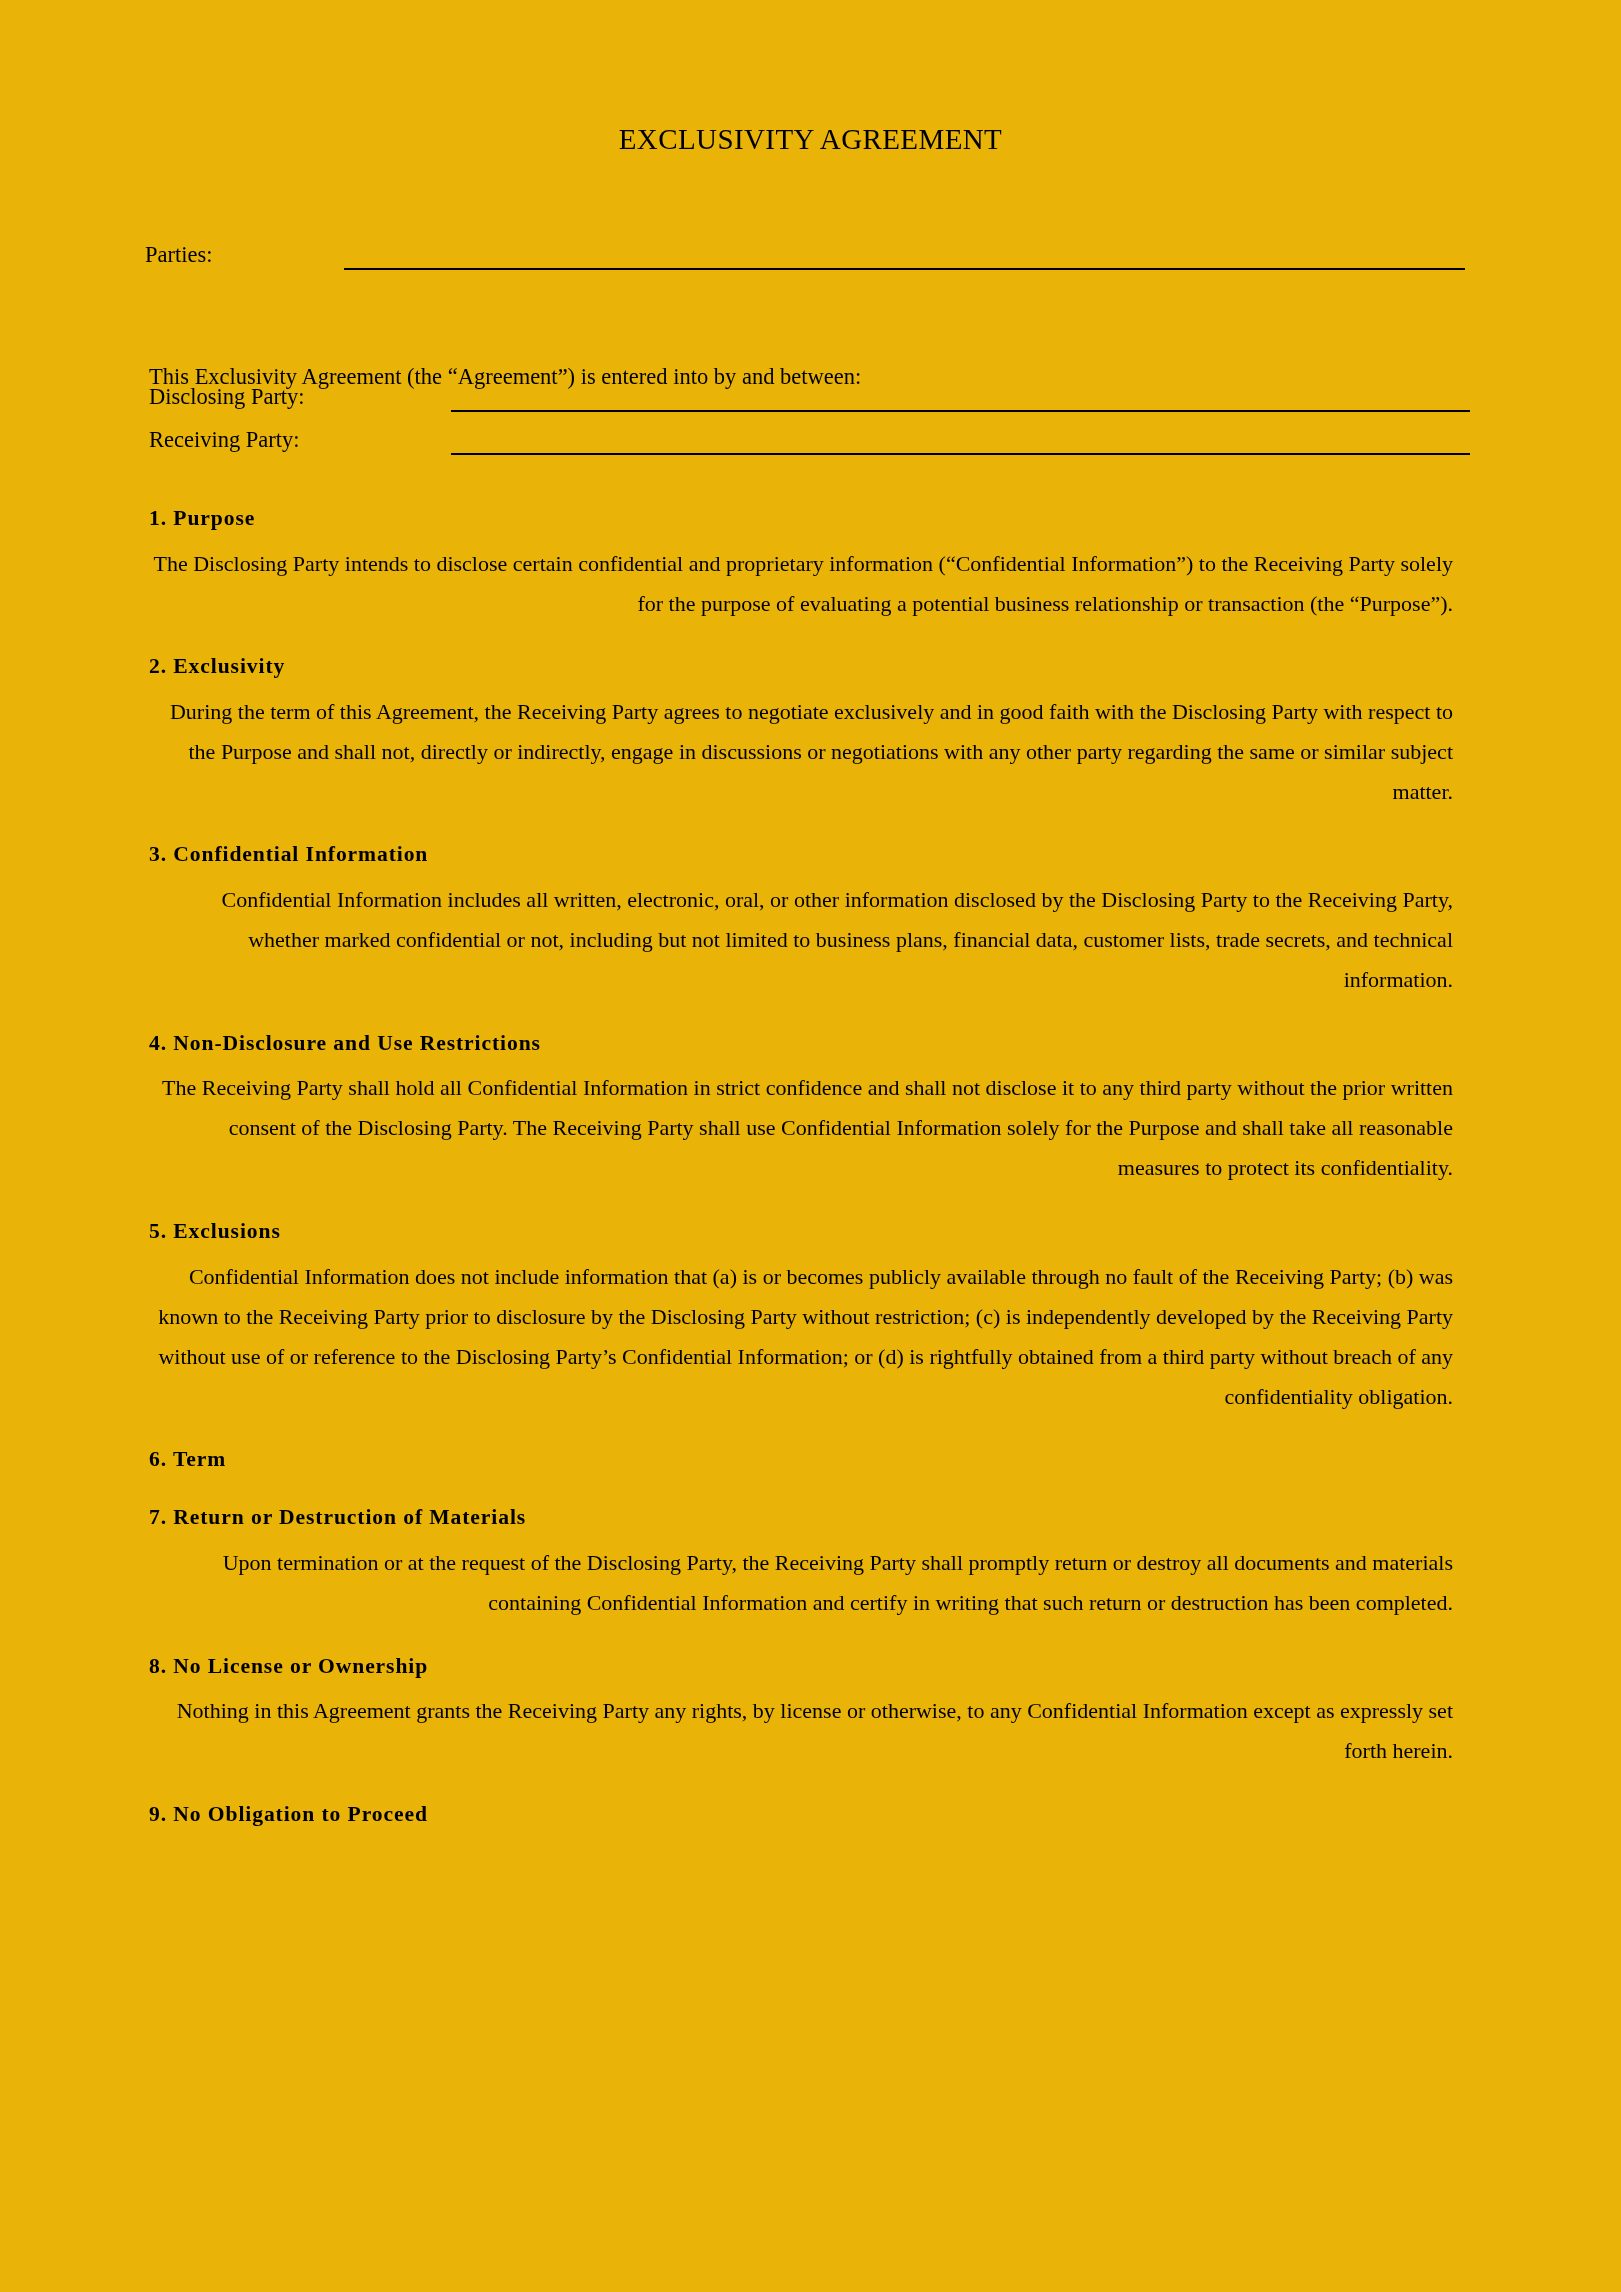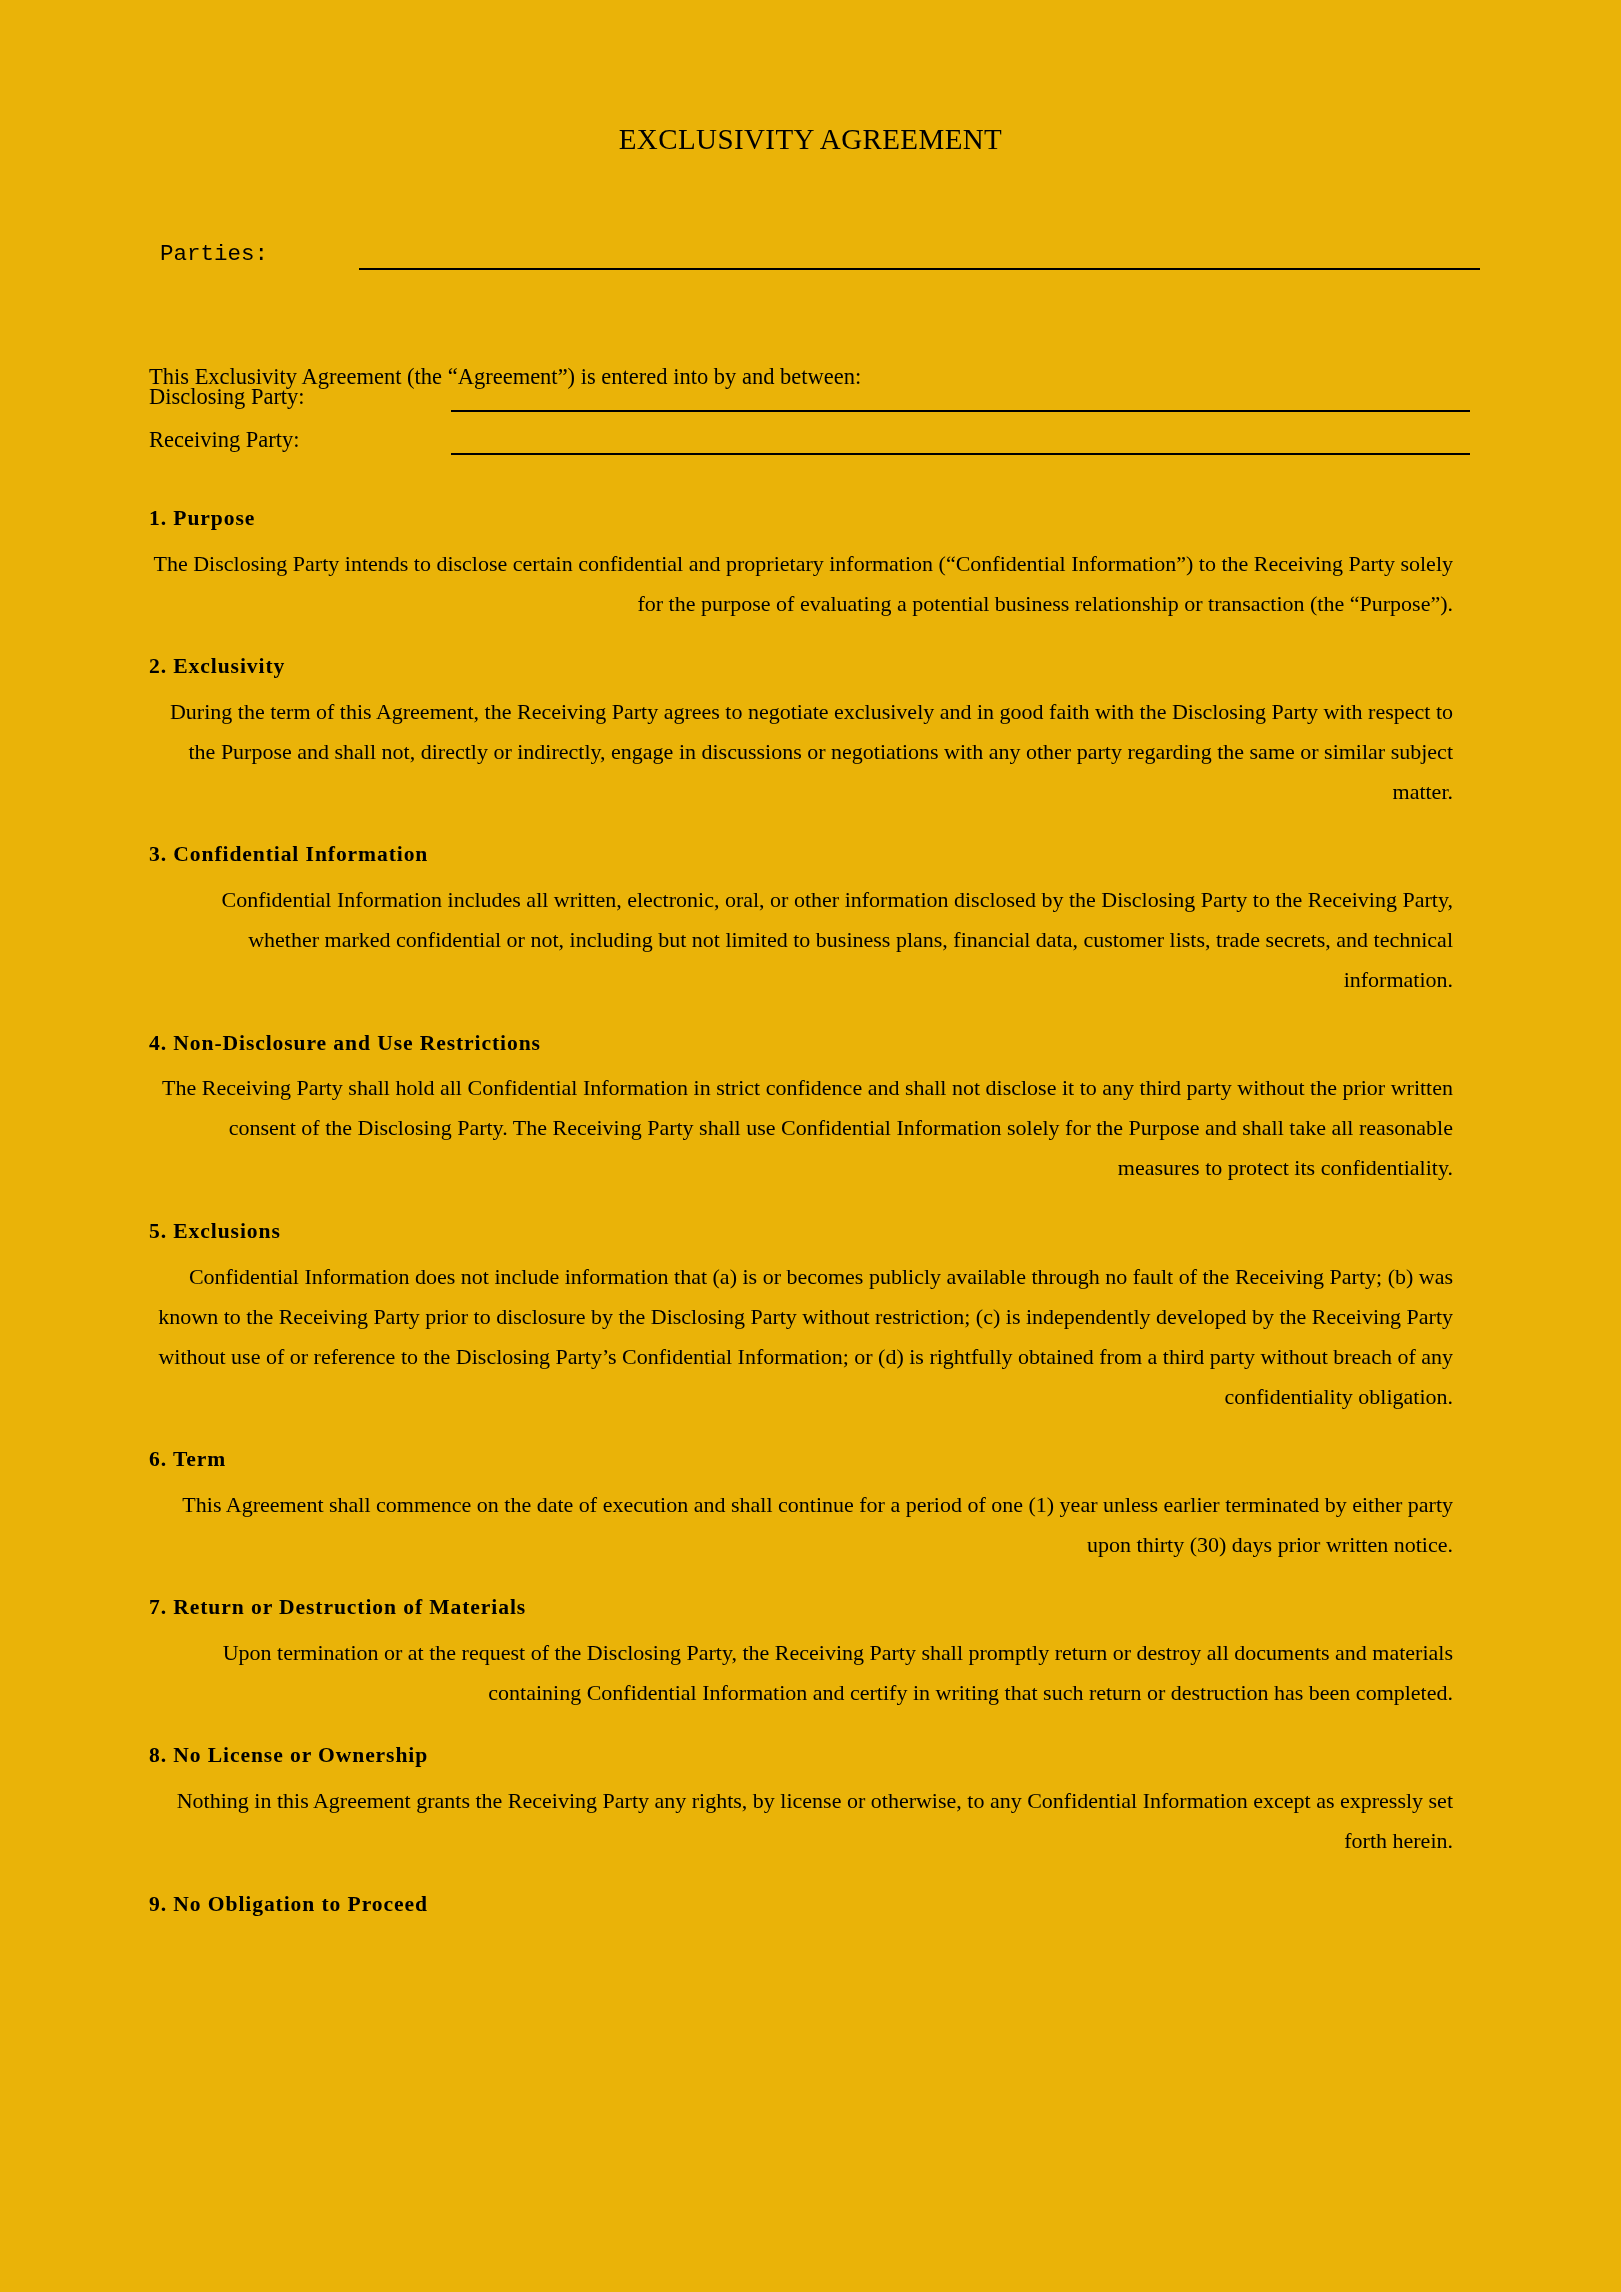--- a/index.html
+++ b/index.html
@@ -32,25 +32,24 @@
     font-size: 29px;
     line-height: 39px;
     letter-spacing: 0.4px;
     font-weight: normal;
     margin: 0;
   }
 
   
   .parties-row {
     position: absolute;
-    left: 160px;
+    left: 145px;
     top: 238px;
     width: 1323px;
     height: 39px;
-    font-family: Liberation Mono, monospace;
   }
   .parties-label {
     position: absolute;
     left: 0;
     top: 0;
     font-size: 22.5px;
     line-height: 33px;
     white-space: nowrap;
   }
   .parties-rule {
@@ -169,21 +168,20 @@
       <p class="sec-body">The Receiving Party shall hold all Confidential Information in strict confidence and shall not disclose it to any third party without the prior written consent of the Disclosing Party. The Receiving Party shall use Confidential Information solely for the Purpose and shall take all reasonable measures to protect its confidentiality.</p>
     </section>
 
     <section class="section">
       <h2 class="sec-heading">5. Exclusions</h2>
       <p class="sec-body">Confidential Information does not include information that (a) is or becomes publicly available through no fault of the Receiving Party; (b) was known to the Receiving Party prior to disclosure by the Disclosing Party without restriction; (c) is independently developed by the Receiving Party without use of or reference to the Disclosing Party’s Confidential Information; or (d) is rightfully obtained from a third party without breach of any confidentiality obligation.</p>
     </section>
 
     <section class="section">
       <h2 class="sec-heading">6. Term</h2>
-      <p class="sec-body">This Agreement shall commence on the date of execution and shall continue for a period of one (1) year unless earlier terminated by either party upon thirty (30) days prior written notice.</p>
     </section>
 
     <section class="section">
       <h2 class="sec-heading">7. Return or Destruction of Materials</h2>
       <p class="sec-body">Upon termination or at the request of the Disclosing Party, the Receiving Party shall promptly return or destroy all documents and materials containing Confidential Information and certify in writing that such return or destruction has been completed.</p>
     </section>
 
     <section class="section">
       <h2 class="sec-heading">8. No License or Ownership</h2>
       <p class="sec-body">Nothing in this Agreement grants the Receiving Party any rights, by license or otherwise, to any Confidential Information except as expressly set forth herein.</p>

